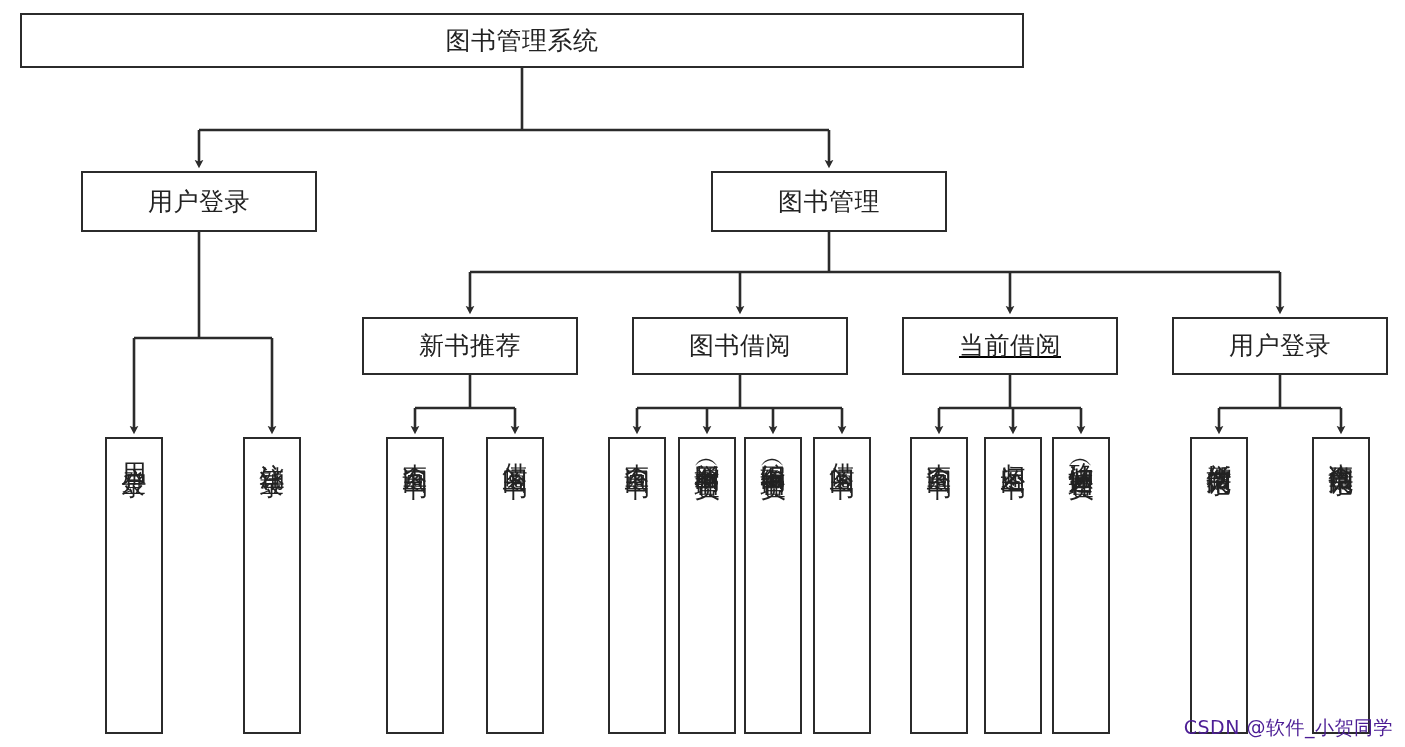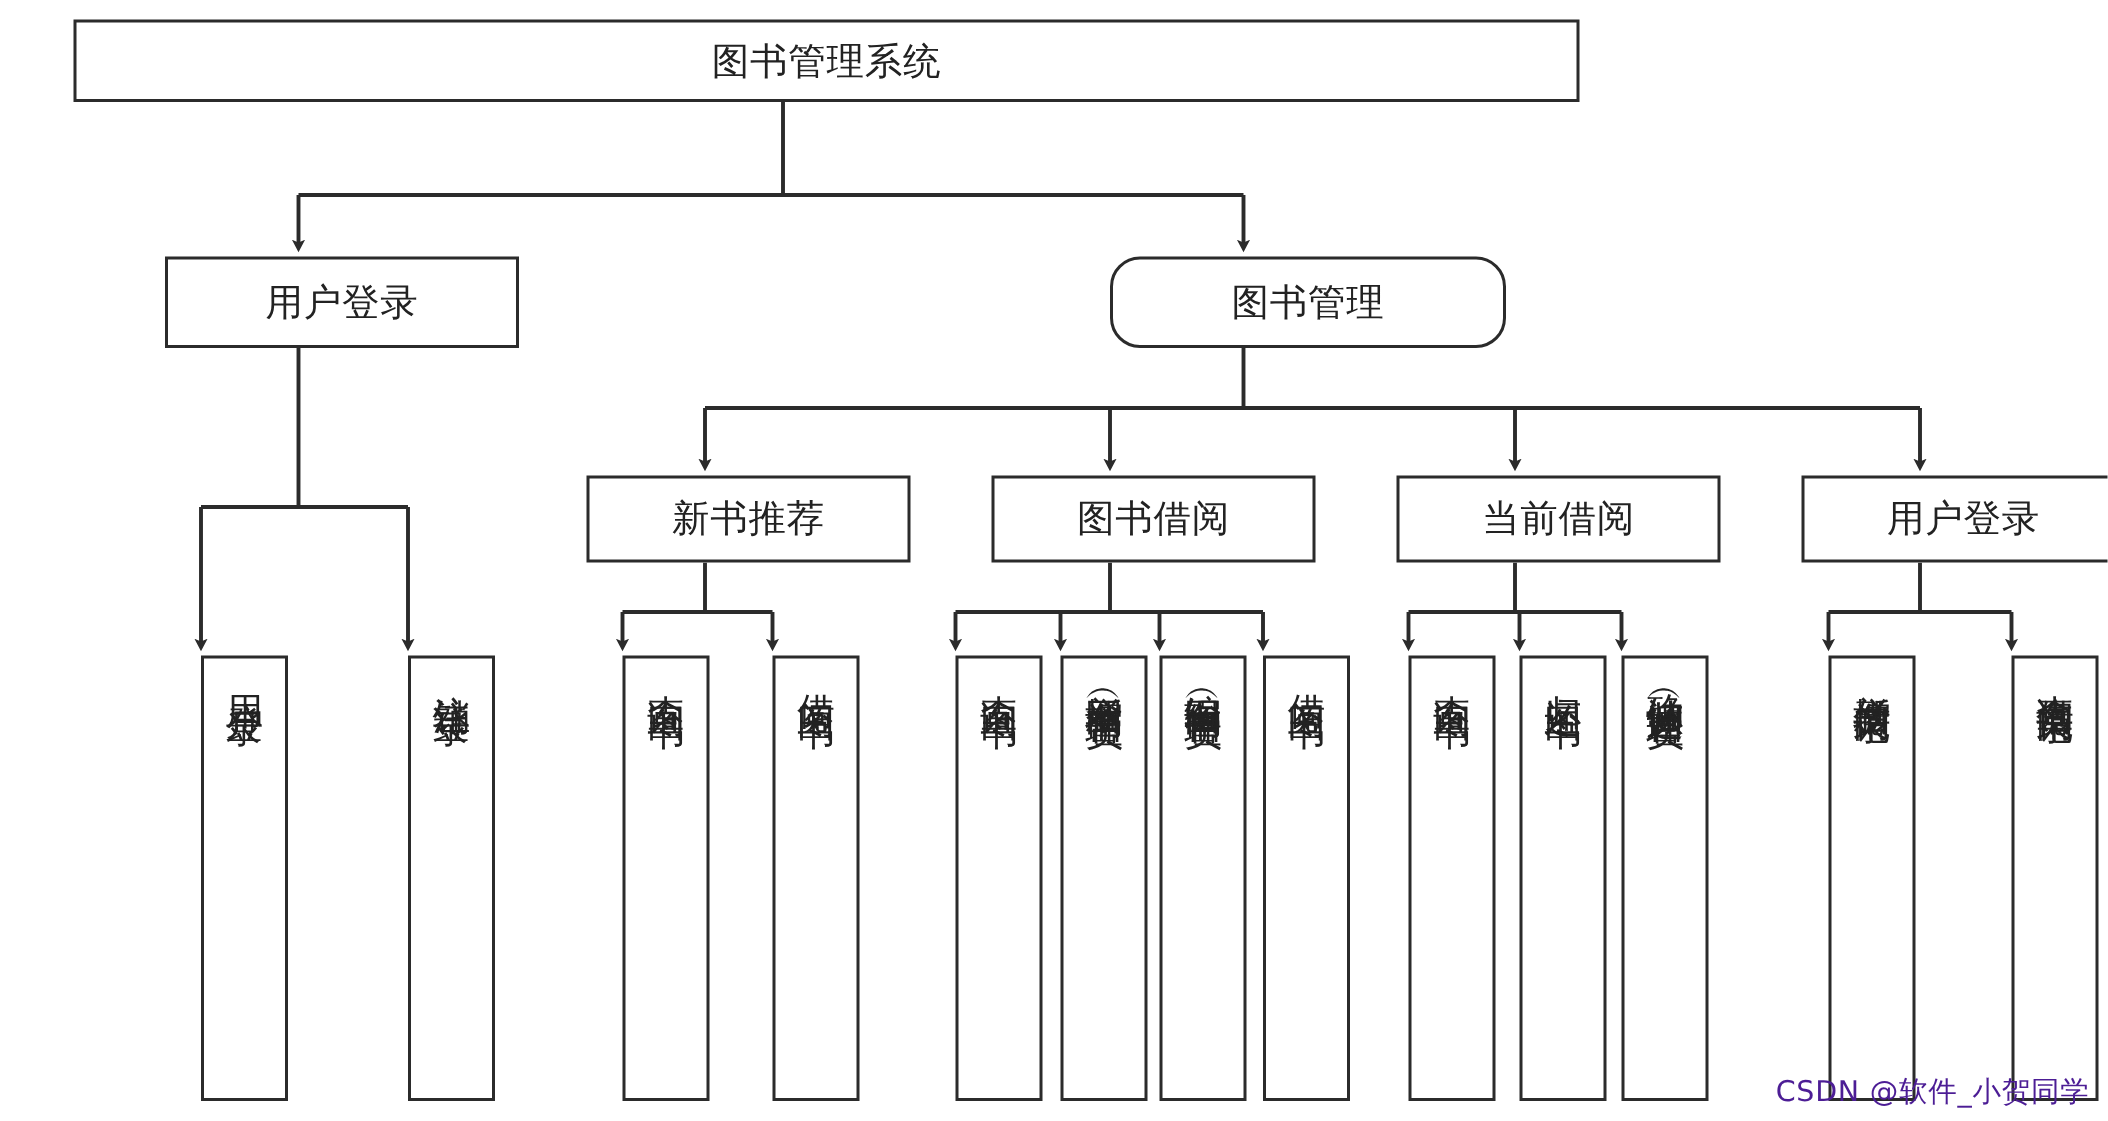--- a/index.html
+++ b/index.html
@@ -29,21 +29,20 @@
   }
   .node {
     position: absolute;
     box-sizing: border-box;
     background: #ffffff;
     border: 2.5px solid #2b2b2b;
     display: flex;
     align-items: center;
     justify-content: center;
     overflow: hidden;
-    margin-left: 29px;
   }
   .node .label {
     color: #222222;
     text-align: center;
     line-height: 1.18;
     white-space: nowrap;
   }
   .node.horizontal .label {
     writing-mode: horizontal-tb;
     font-size: 25px;
@@ -129,31 +128,31 @@
     </g>
   </svg>
 
   <div class="node horizontal" style="left: 20px; top: 13px; width: 1004px; height: 55px;">
     <span class="label">图书管理系统</span>
   </div>
 
   <div class="node horizontal" style="left: 81px; top: 171px; width: 236px; height: 61px;">
     <span class="label">用户登录</span>
   </div>
-  <div class="node horizontal" style="left: 711px; top: 171px; width: 264px; height: 61px; border-radius: 20px;">
+  <div class="node horizontal" style="left: 711px; top: 171px; width: 236px; height: 61px;">
     <span class="label">图书管理</span>
   </div>
 
   <div class="node horizontal" style="left: 362px; top: 317px; width: 216px; height: 58px;">
     <span class="label">新书推荐</span>
   </div>
   <div class="node horizontal" style="left: 632px; top: 317px; width: 216px; height: 58px;">
     <span class="label">图书借阅</span>
   </div>
-  <div class="node horizontal" style="left: 902px; top: 317px; width: 216px; height: 58px;">
+  <div class="node horizontal" style="left: 902px; top: 317px; width: 216px; height: 58px; text-decoration: underline;">
     <span class="label">当前借阅</span>
   </div>
   <div class="node horizontal" style="left: 1172px; top: 317px; width: 216px; height: 58px;">
     <span class="label">用户登录</span>
   </div>
 
   <div class="node vertical" style="left: 105px; top: 437px; width: 58px; height: 297px;">
     <span class="label">用户登录</span>
   </div>
   <div class="node vertical" style="left: 243px; top: 437px; width: 58px; height: 297px;">

